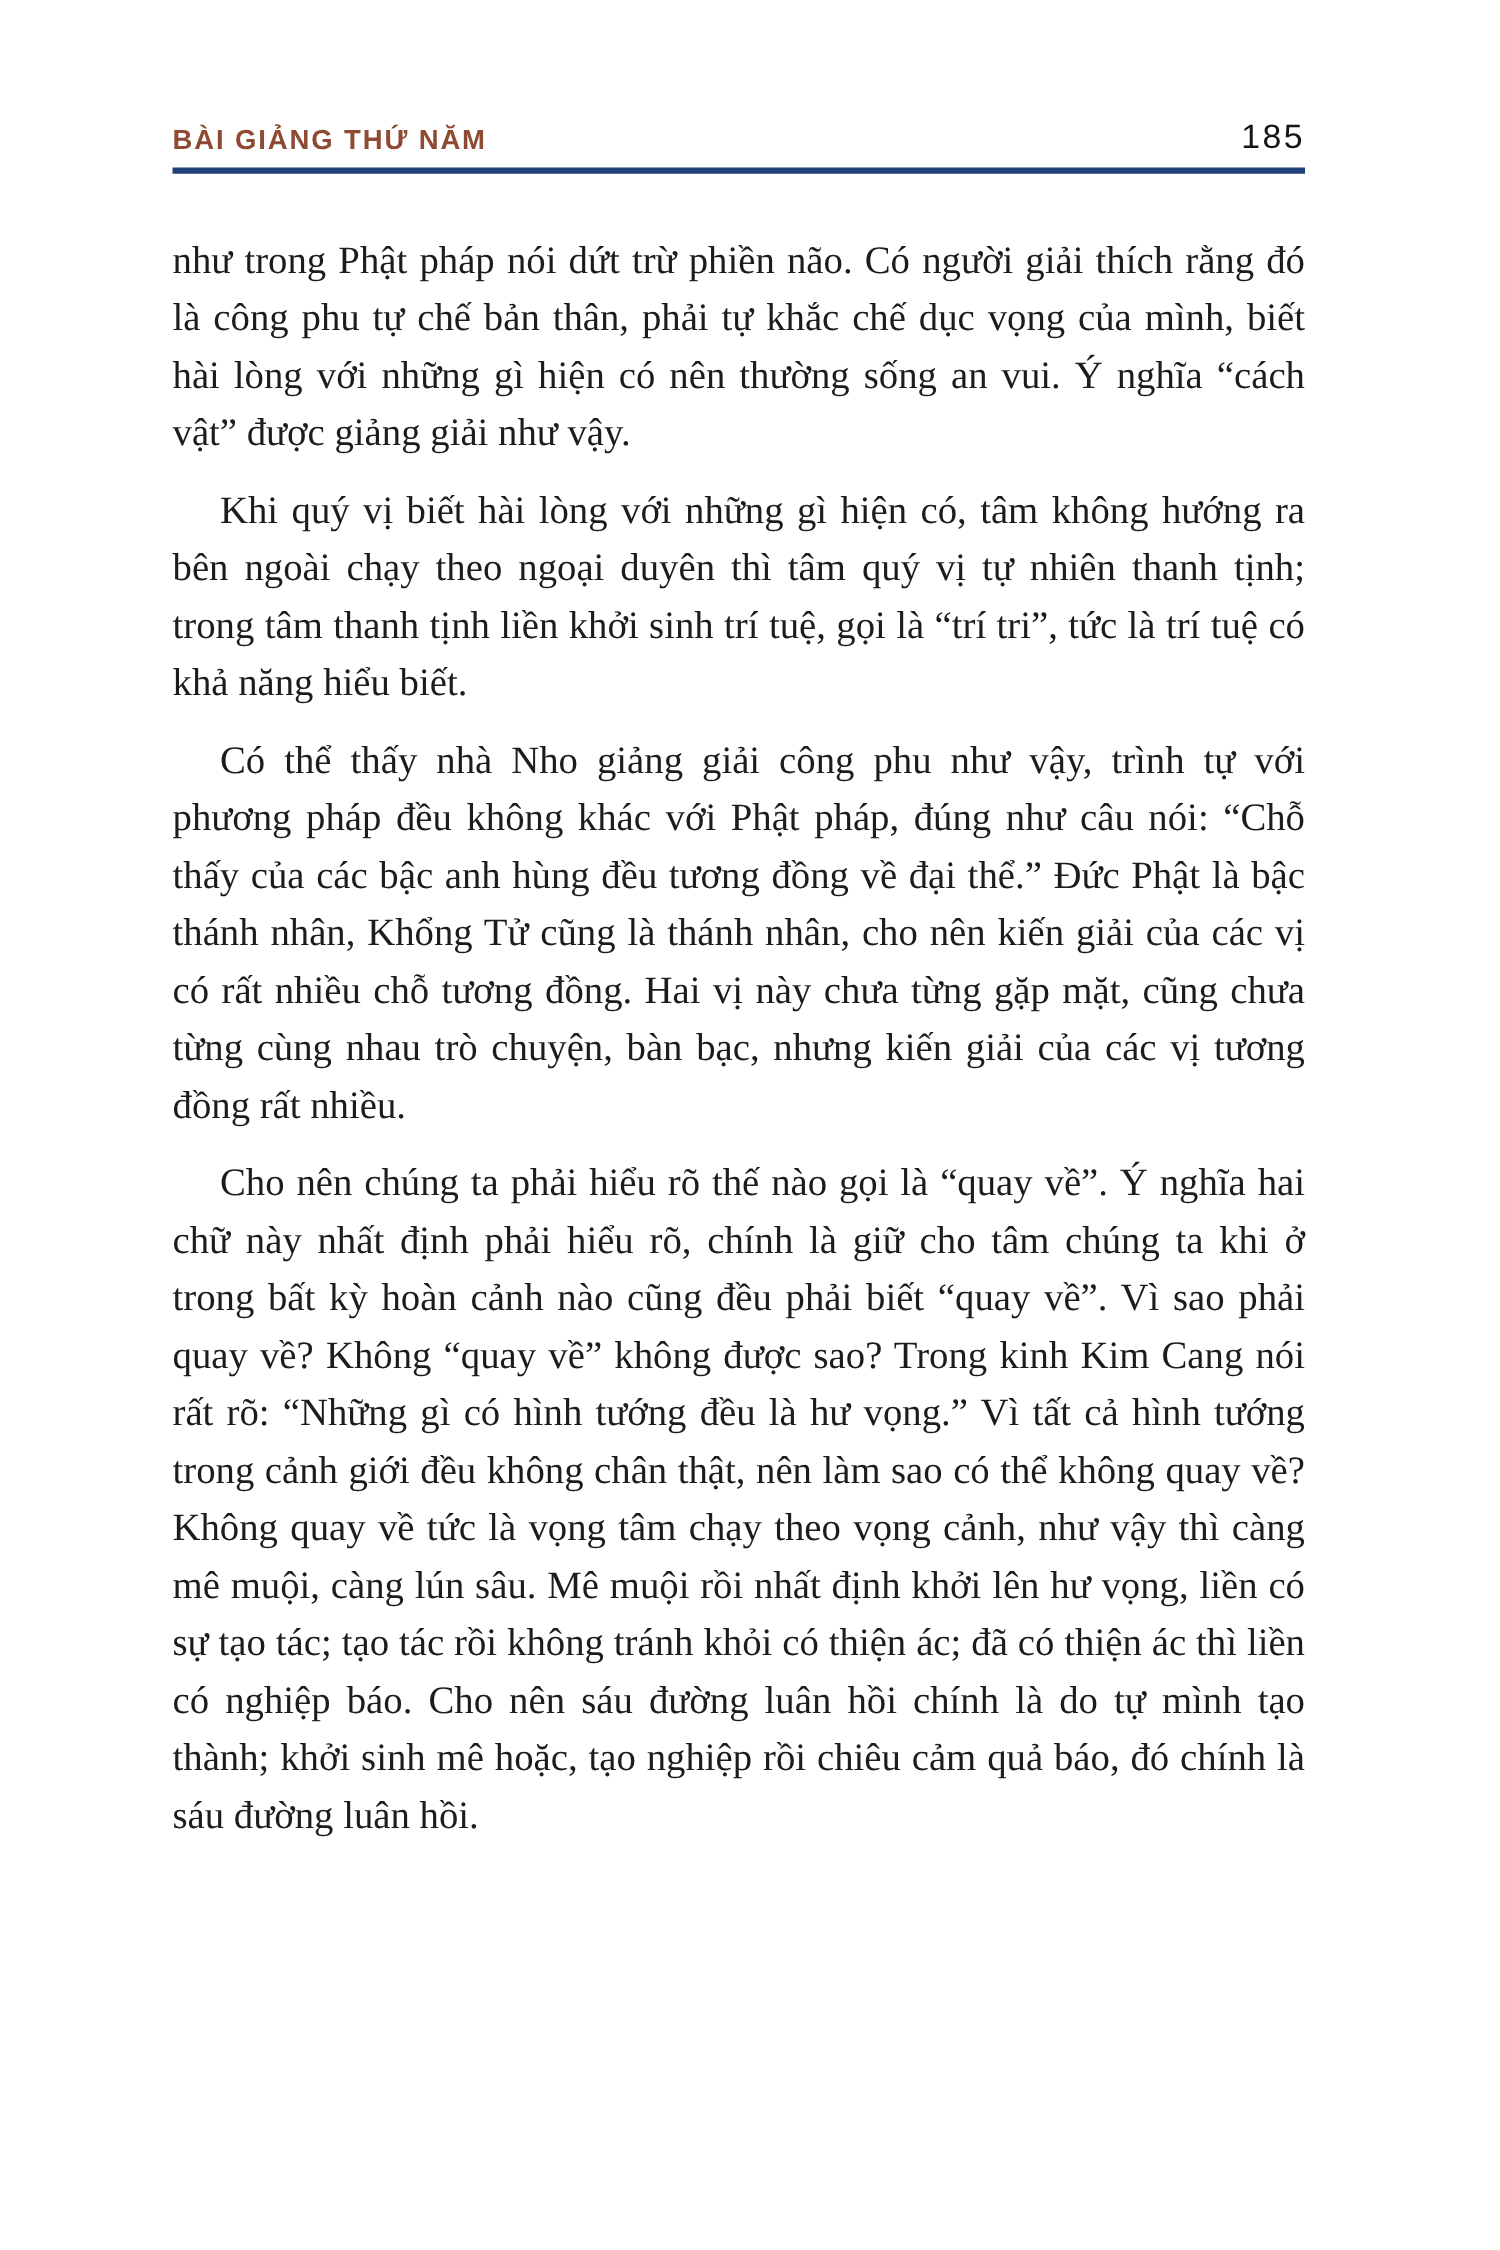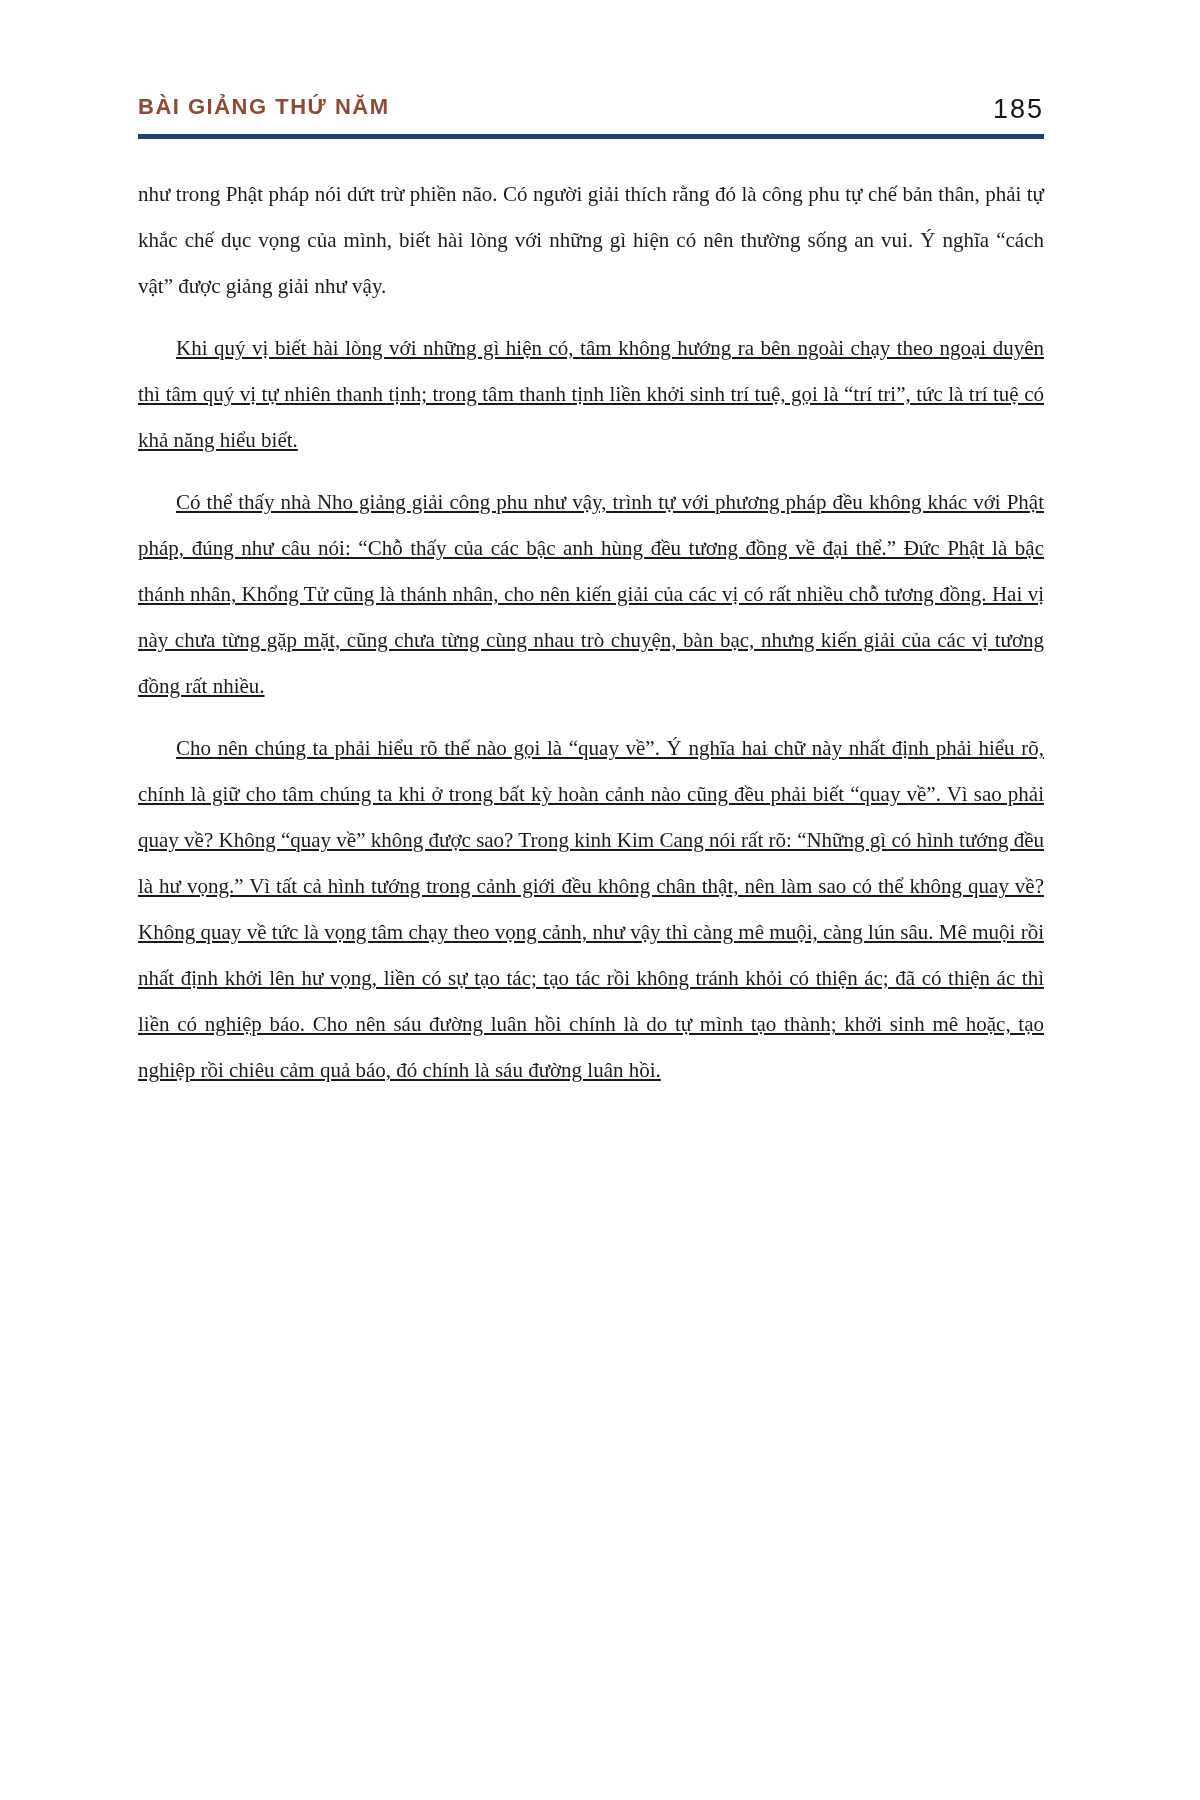--- a/index.html
+++ b/index.html
@@ -15,21 +15,21 @@
   }
   .page {
     box-sizing: border-box;
     width: 1200px;
     height: 1800px;
     padding: 94px 156px 0 138px;
   }
   .page-header {
     display: flex;
     justify-content: space-between;
-    align-items: flex-start;
+    align-items: flex-end;
     padding-bottom: 9px;
   }
   .running-title {
     font-family: "Liberation Sans", sans-serif;
     font-weight: 700;
     font-size: 22px;
     letter-spacing: 1.5px;
     color: #8e4a33;
   }
   .folio {
@@ -37,34 +37,33 @@
     font-weight: 400;
     font-size: 27px;
     letter-spacing: 2px;
     color: #151515;
   }
   .header-rule {
     height: 5px;
     background: #22417a;
   }
   .body-text {
-    margin-top: 32px;
+    margin-top: 46px;
     font-family: "Liberation Serif", serif;
-    font-size: 21px;
+    font-size: 31px;
     line-height: 46px;
     color: #1c1c1c;
     text-align: justify;
     text-justify: inter-word;
   }
   .para {
     margin: 0 0 16px 0;
   }
   .para.indent {
     text-indent: 38px;
-    text-decoration: underline;
   }
   .para:last-child {
     margin-bottom: 0;
   }
 </style>
 </head>
 <body>
 
 <div class="page">
 

